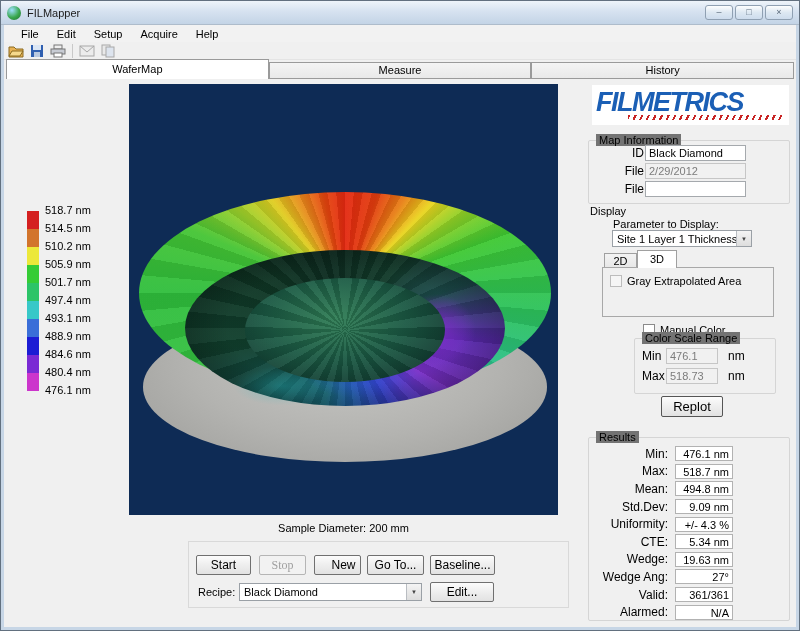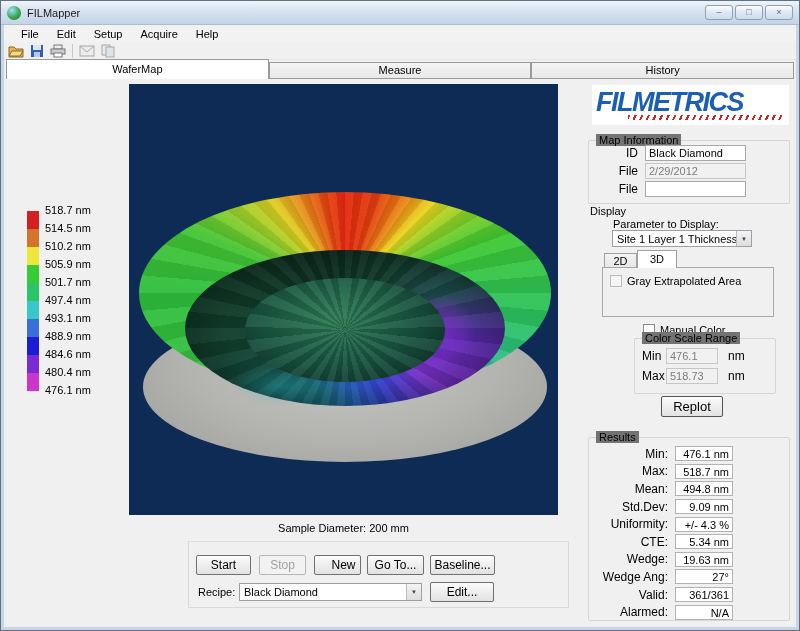--- a/index.html
+++ b/index.html
@@ -90,40 +90,40 @@
       repeating-conic-gradient(rgba(255,255,255,.05) 0 8deg, rgba(0,0,0,.12) 8deg 16deg),
       radial-gradient(ellipse at 45% 38%, #2f7d55 0%, #1b5a44 45%, #123f33 75%, #0e3328 100%);}
   .sample-diameter{position:absolute;left:125px;top:497px;width:429px;text-align:center;}
   
   .controls-group{position:absolute;left:184px;top:516px;width:381px;height:67px;
     border:1px solid #d9d9d9;}
   .btn{
     position:absolute;top:13px;height:20px;border:1px solid #707070;border-radius:2px;
     background:linear-gradient(#fcfcfc,#eee 50%,#e2e2e2);
     font-size:12px;text-align:center;line-height:18px;cursor:default;padding:0;}
-  .btn:disabled,.btn.disabled{color:#a0a0a0;border-color:#b5b5b5;background:#f2f2f2;}
+  .btn:disabled,.btn.disabled{color:#a0a0a0;border-color:#b5b5b5;background:#f2f2f2;font-family:Liberation Serif, serif;}
   .recipe-label{position:absolute;left:9px;top:44px;}
   .combo{
     position:absolute;border:1px solid #9aa0a6;background:#fff;
     display:flex;align-items:center;cursor:default;}
   .combo .combo-text{flex:1;padding:0 4px;white-space:nowrap;overflow:hidden;}
   .combo .combo-arrow{width:15px;align-self:stretch;border-left:1px solid #b9bdc2;
     background:linear-gradient(#f4f4f4,#ddd);display:flex;align-items:center;justify-content:center;
     font-size:6px;color:#444;}
   
   .logo-box{position:absolute;left:588px;top:60px;width:197px;height:40px;background:#fff;
     display:flex;flex-direction:column;justify-content:center;padding:2px 4px 3px;}
   .logo-text{font-size:27px;font-weight:bold;font-style:italic;color:#1b5fb5;
     letter-spacing:-1.5px;line-height:26px;}
   .logo-hatch{height:5px;margin-left:32px;
     background:repeating-linear-gradient(115deg,#c82424 0 2px,rgba(0,0,0,0) 2px 6px);}
   .groupbox{position:absolute;border:1px solid #d5d5d5;border-radius:2px;}
   .groupbox .legend{position:absolute;top:-7px;left:7px;background:#737373;padding:0 3px;}
   .field-row{position:absolute;display:flex;align-items:center;}
-  .field-label{width:56px;text-align:right;padding-right:7px;font-size:12px;}
+  .field-label{width:56px;text-align:right;padding-right:1px;font-size:12px;}
   .tb{border:1px solid #a5a9ad;background:#fff;height:16px;font-size:11px;
     font-family:"Liberation Sans",sans-serif;padding:0 3px;}
   .tb:disabled{background:#f1f1f1;color:#7c7c7c;border-color:#c6c6c6;}
   .section-label{position:absolute;}
   .mini-tab{position:absolute;text-align:center;border:1px solid #a0a0a0;
     background:linear-gradient(#f3f3f3,#e8e8e8);cursor:default;}
   .mini-tab.active{background:#fff;z-index:2;border-bottom:none;}
   .checkbox{width:12px;height:12px;border:1px solid #8a8a8a;background:#fff;display:inline-block;}
   .checkbox.dim{border-color:#bcbcbc;background:#f5f5f5;}
   .cb-row{position:absolute;display:flex;align-items:center;gap:5px;}

